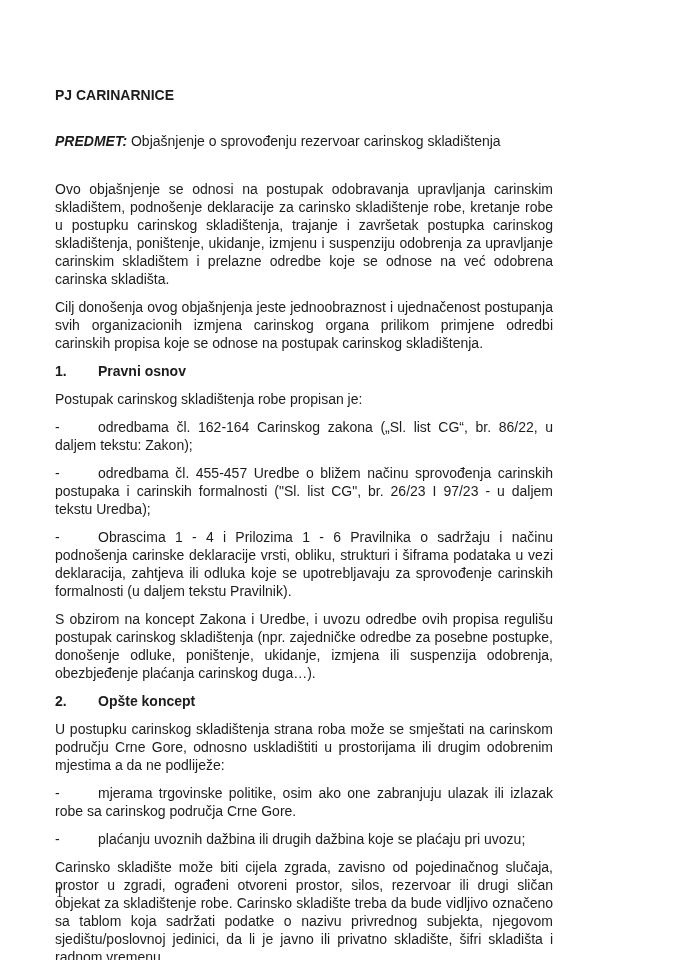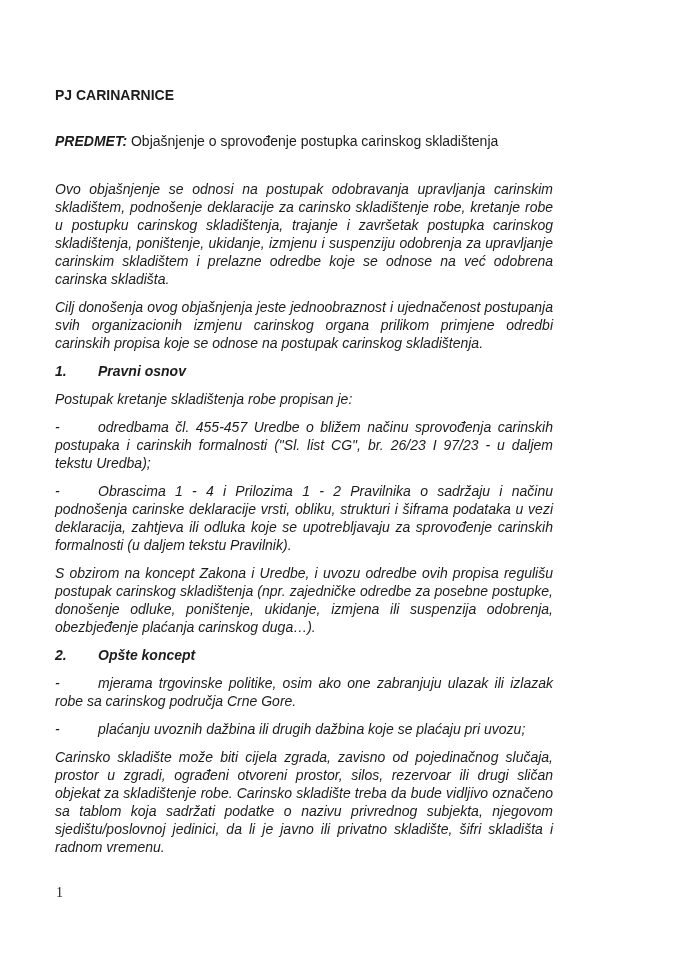--- a/index.html
+++ b/index.html
@@ -27,21 +27,20 @@
   .subject-line {
     margin: 0 0 30px 0;
   }
   .subject-label {
     font-weight: bold;
     font-style: italic;
   }
   .block {
     margin: 0 0 10px 0;
     text-align: justify;
-    font-style: italic;
   }
   .block:last-child {
     margin-bottom: 12px;
   }
   .heading {
     font-weight: bold;
     text-align: left;
   }
   .tab-marker {
     display: inline-block;
@@ -55,30 +54,32 @@
     font-size: 14px;
     color: #222222;
   }
 </style>
 </head>
 <body>
 
 <div class="page">
   <p class="doc-title">PJ CARINARNICE</p>
 
-  <p class="subject-line"><span class="subject-label">PREDMET:</span> <span>Objašnjenje o sprovođenje postupka carinskog skladištenja</span></p>
+  <p class="subject-line"><span class="subject-label">PREDMET:</span> <span>Objašnjenje o sprovođenju rezervoar carinskog skladištenja</span></p>
 
   <div id="content-blocks">
       <p class="block"><span>Ovo objašnjenje se odnosi na postupak odobravanja upravljanja carinskim skladištem, podnošenje deklaracije za carinsko skladištenje robe, kretanje robe u postupku carinskog skladištenja, trajanje i završetak postupka carinskog skladištenja, poništenje, ukidanje, izmjenu i suspenziju odobrenja za upravljanje carinskim skladištem i prelazne odredbe koje se odnose na već odobrena carinska skladišta.</span></p>
-      <p class="block"><span>Cilj donošenja ovog objašnjenja jeste jednoobraznost i ujednačenost postupanja svih organizacionih izmjenu carinskog organa prilikom primjene odredbi carinskih propisa koje se odnose na postupak carinskog skladištenja.</span></p>
+      <p class="block"><span>Cilj donošenja ovog objašnjenja jeste jednoobraznost i ujednačenost postupanja svih organizacionih izmjena carinskog organa prilikom primjene odredbi carinskih propisa koje se odnose na postupak carinskog skladištenja.</span></p>
       <p class="block heading"><span class="tab-marker">1.</span><span>Pravni osnov</span></p>
-      <p class="block"><span>Postupak kretanje skladištenja robe propisan je:</span></p>
+      <p class="block"><span>Postupak carinskog skladištenja robe propisan je:</span></p>
+      <p class="block"><span class="tab-marker">-</span><span>odredbama čl. 162-164 Carinskog zakona („Sl. list CG“, br. 86/22, u daljem tekstu: Zakon);</span></p>
       <p class="block"><span class="tab-marker">-</span><span>odredbama čl. 455-457 Uredbe o bližem načinu sprovođenja carinskih postupaka i carinskih formalnosti ("Sl. list CG", br. 26/23 I 97/23 - u daljem tekstu Uredba);</span></p>
-      <p class="block"><span class="tab-marker">-</span><span>Obrascima 1 - 4 i Prilozima 1 - 2 Pravilnika o sadržaju i načinu podnošenja carinske deklaracije vrsti, obliku, strukturi i šiframa podataka u vezi deklaracija, zahtjeva ili odluka koje se upotrebljavaju za sprovođenje carinskih formalnosti (u daljem tekstu Pravilnik).</span></p>
+      <p class="block"><span class="tab-marker">-</span><span>Obrascima 1 - 4 i Prilozima 1 - 6 Pravilnika o sadržaju i načinu podnošenja carinske deklaracije vrsti, obliku, strukturi i šiframa podataka u vezi deklaracija, zahtjeva ili odluka koje se upotrebljavaju za sprovođenje carinskih formalnosti (u daljem tekstu Pravilnik).</span></p>
       <p class="block"><span>S obzirom na koncept Zakona i Uredbe, i uvozu odredbe ovih propisa regulišu postupak carinskog skladištenja (npr. zajedničke odredbe za posebne postupke, donošenje odluke, poništenje, ukidanje, izmjena ili suspenzija odobrenja, obezbjeđenje plaćanja carinskog duga…).</span></p>
       <p class="block heading"><span class="tab-marker">2.</span><span>Opšte koncept</span></p>
+      <p class="block"><span>U postupku carinskog skladištenja strana roba može se smještati na carinskom području Crne Gore, odnosno uskladištiti u prostorijama ili drugim odobrenim mjestima a da ne podliježe:</span></p>
       <p class="block"><span class="tab-marker">-</span><span>mjerama trgovinske politike, osim ako one zabranjuju ulazak ili izlazak robe sa carinskog područja Crne Gore.</span></p>
       <p class="block"><span class="tab-marker">-</span><span>plaćanju uvoznih dažbina ili drugih dažbina koje se plaćaju pri uvozu;</span></p>
       <p class="block"><span>Carinsko skladište može biti cijela zgrada, zavisno od pojedinačnog slučaja, prostor u zgradi, ograđeni otvoreni prostor, silos, rezervoar ili drugi sličan objekat za skladištenje robe. Carinsko skladište treba da bude vidljivo označeno sa tablom koja sadržati podatke o nazivu privrednog subjekta, njegovom sjedištu/poslovnoj jedinici, da li je javno ili privatno skladište, šifri skladišta i radnom vremenu.</span></p>
     </div>
 
   <div class="footer-page-number">1</div>
 </div>
 
 </body></html>

